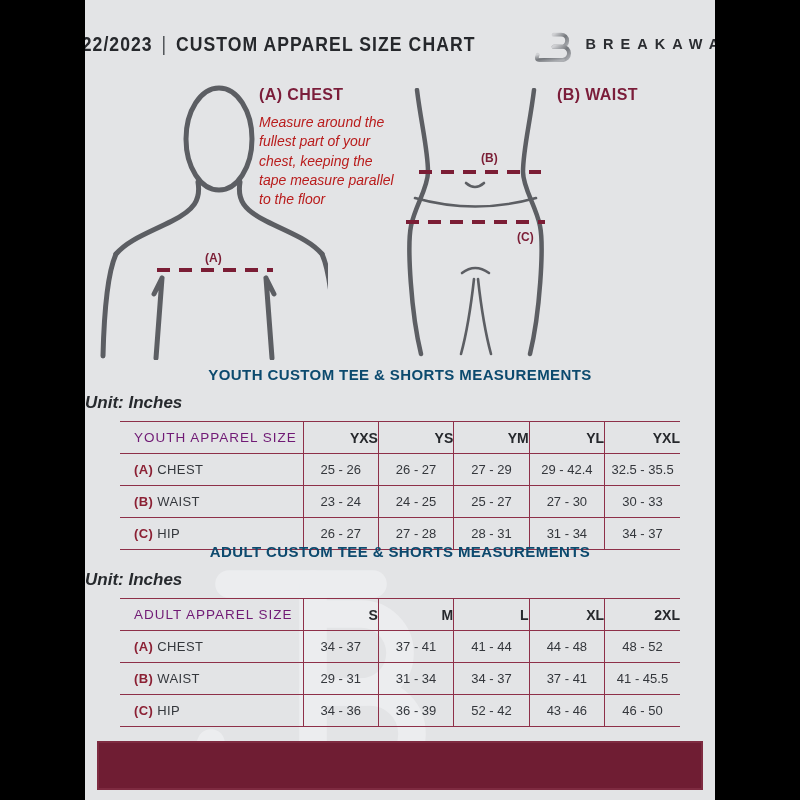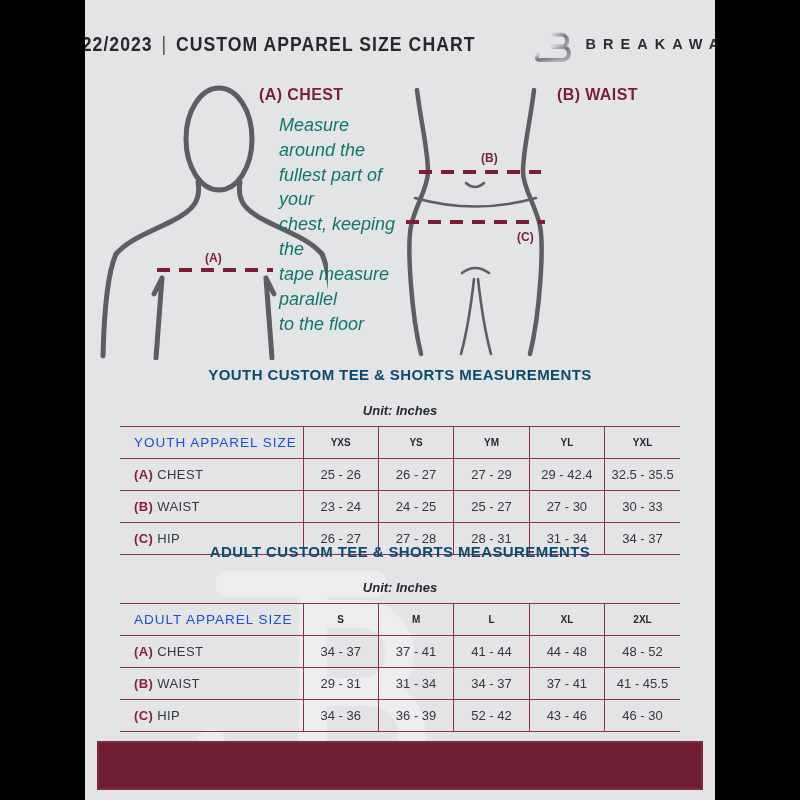--- a/index.html
+++ b/index.html
@@ -16,41 +16,41 @@
   
   .hdr { position:absolute; top:24px; left:28px; right:26px; height:40px;
          display:flex; align-items:center; justify-content:center; }
   .hdr-title { font-size:20px; font-weight:bold; color:#26282c; letter-spacing:1.2px;
                transform:scaleX(.88); transform-origin:left center; white-space:nowrap; }
   .hdr-title .sep { font-weight:normal; color:#4a4d52; padding:0 10px; }
   .brand { display:flex; align-items:center; gap:9px; }
   .brand-name { font-size:14.5px; font-weight:bold; color:#2b2d31; letter-spacing:7px; white-space:nowrap; }
   
   .guide-heading { font-size:16px; font-weight:bold; color:#7b1d3a; letter-spacing:.4px; margin-bottom:9px; }
-  .guide-body { font-size:18px; font-style:italic; font-weight:500; color:#0f766e;
-                line-height:1.38; white-space:pre-line;margin-left:20px; }
+  .guide-body { font-size:14px; font-style:italic; font-weight:500; color:#b91c1c;
+                line-height:1.38; white-space:pre-line; }
   .blk-a { position:absolute; left:174px; top:86px; width:150px; }
   .blk-b { position:absolute; left:472px; top:86px; width:152px; }
   .blk-c { position:absolute; left:472px; top:220px; width:152px; }
   .fig-left   { position:absolute; left:15px;  top:80px; }
   .fig-middle { position:absolute; left:310px; top:88px; }
   
   .tbl-section { position:absolute; left:0; width:630px; }
   .tbl-title { text-align:center; font-size:15px; font-weight:bold; color:#0c4a6e; letter-spacing:.4px; }
-  .tbl-unit  { text-align:center; font-size:13px; font-style:italic; font-weight:bold; color:#26292d; margin-top:20px; }
+  .tbl-unit  { font-size:17px; font-style:italic; font-weight:bold; color:#26292d; margin-top:10px; }
   table.size { border-collapse:collapse; table-layout:fixed; width:560px; margin:8px auto 0; }
   table.size col.c0 { width:183px; }
   table.size col.cn { width:75.4px; }
   table.size tr { border-top:1.5px solid #8e3049; height:32px; }
   table.size { border-bottom:1.5px solid #8e3049; }
   table.size th, table.size td { border-left:1.5px solid #8e3049; text-align:center;
       font-size:13px; color:#34373c; font-weight:500; padding:0; }
   table.size th:first-child, table.size td:first-child { border-left:none; text-align:left; padding-left:14px; }
-  table.size thead th { font-weight:bold; font-size:10px; color:#26282c; }
-  table.size thead th:first-child { font-weight:normal; font-size:13.5px; color:#1d4ed8; letter-spacing:1px; }
+  table.size thead th { font-weight:bold; font-size:14px; color:#26282c;text-align:right; }
+  table.size thead th:first-child { font-weight:normal; font-size:13.5px; color:#701a75; letter-spacing:1px; }
   td.label-cell { font-size:14px; color:#2e3135; letter-spacing:.4px; }
   td.label-cell .prefix { font-weight:bold; color:#8b2034; }
   
   .footer-bar { position:absolute; left:12px; top:741px; width:606px; height:49px;
                 background:#6f1d33; border:2px solid #7e2b41; }
   .watermark { position:absolute; left:2px; top:548px; z-index:0; }
   .content-layer { position:absolute; inset:0; z-index:1; }
   svg text { font-family:"Liberation Sans", sans-serif; }
 </style>
 </head>
@@ -228,21 +228,21 @@
               <td>34 - 37</td>
               <td>37 - 41</td>
               <td>41 - 45.5</td>
             </tr>
             <tr>
               <td class="label-cell"><span class="prefix">(C)</span> HIP</td>
               <td>34 - 36</td>
               <td>36 - 39</td>
               <td>52 - 42</td>
               <td>43 - 46</td>
-              <td>46 - 30</td>
+              <td>46 - 50</td>
             </tr>
           </tbody>
       </table>
     </div>
 
     <div class="footer-bar"></div>
   </div>
 </div>
 
 </body></html>

